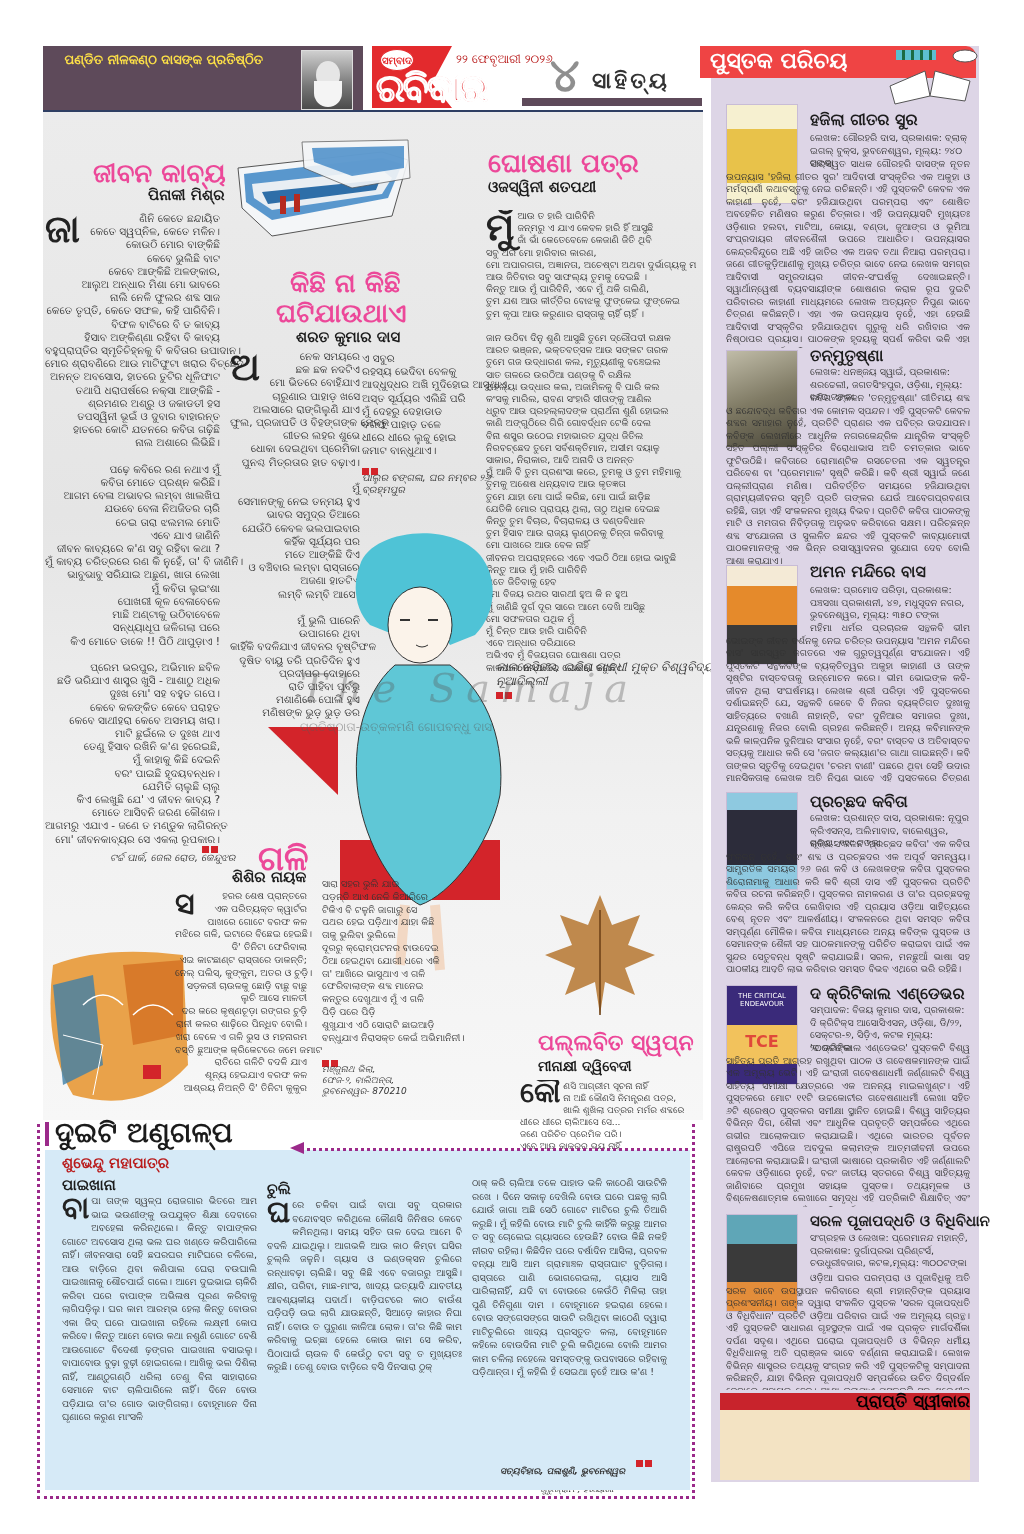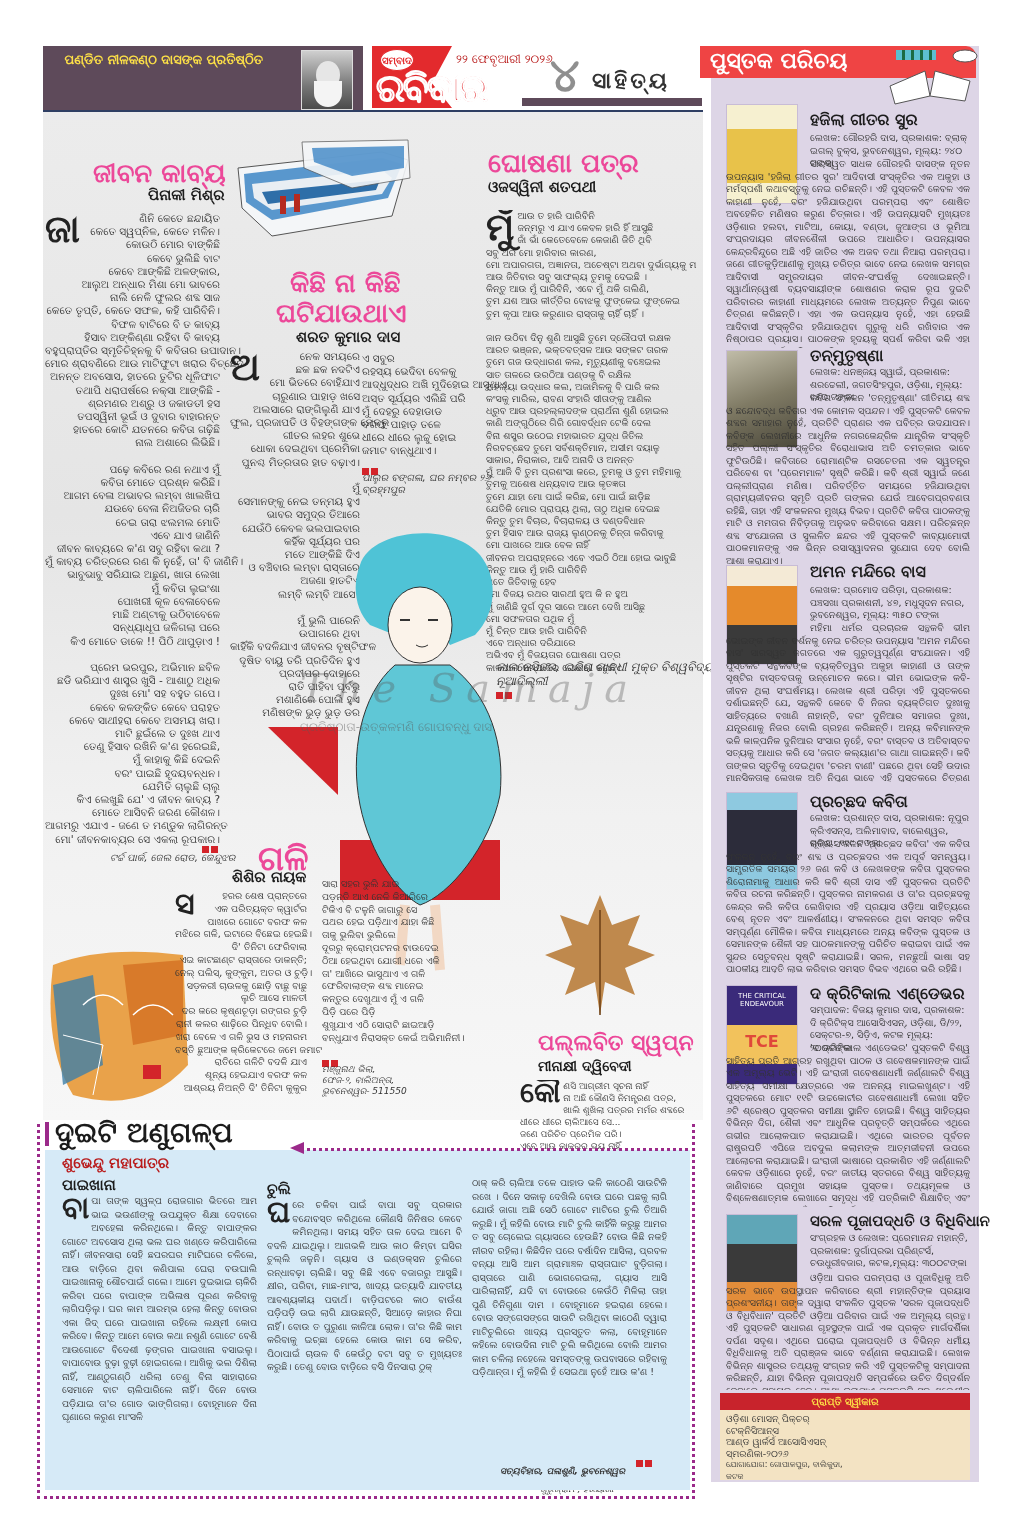--- a/index.html
+++ b/index.html
@@ -45,21 +45,21 @@
 
 #side{left:711px;top:46px;width:268px;height:1436px;background:#ddd5e6}
 #side-hdr{left:700px;top:46px;width:276px;height:32px;background:#ef4444;border-radius:0 10px 0 0}
 #side-hdr .t{position:absolute;left:10px;top:2px;font-size:22px;font-weight:bold;color:#fff;white-space:nowrap}
 #side-hdr .stripes{position:absolute;left:196px;top:4px;width:40px;height:10px;background:repeating-linear-gradient(90deg,#5cbfd0 0 6px,#1b6b43 6px 9px)}
 .book{position:absolute;left:726px;width:72px;border:1px solid #c8bcd6}
 .btitle{position:absolute;left:810px;font-size:16px;font-weight:bold;color:#1b1b1b;white-space:nowrap}
 .bmeta{position:absolute;left:810px;width:160px;font-size:9.5px;line-height:12.5px;color:#333}
 .bbody{position:absolute;left:726px;width:244px;font-size:9.5px;line-height:12.5px;color:#333;text-align:justify}
 
-#recv-hdr{left:720px;top:1393px;width:250px;height:17px;background:#c8232c;color:#fde047;font-size:10px;font-weight:bold;text-align:center;line-height:17px}
+#recv-hdr{left:720px;top:1393px;width:250px;height:17px;background:#c8232c;color:#000000;font-size:17px;font-weight:bold;text-align:right;line-height:17px}
 #recv{left:720px;top:1410px;width:250px;height:70px;background:#f3e3c3;font-size:9.5px;line-height:11.5px;color:#333;padding:3px 6px}
 #recv .col{position:absolute;top:3px;width:118px}
 
 #story-outer{left:37px;top:1124px;width:658px;height:375px;border-left:3px dotted #9b2a8a;border-bottom:3px dotted #9b2a8a;border-right:3px dotted #9b2a8a}
 #story-top-dots{left:300px;top:1148px;width:395px;height:3px;border-top:3px dotted #9b2a8a}
 #story-box{left:45px;top:1150px;width:645px;height:340px;background:#d6eaf7}
 #story-title{left:55px;top:1116px;font-size:28px;font-weight:bold;color:#1b1b1b;white-space:nowrap}
 #story-bar{left:45px;top:1122px;width:4px;height:24px;background:#9b2a8a}
 #story-author{left:62px;top:1154px;font-size:15px;font-weight:bold;color:#b91c1c;white-space:nowrap}
 .scol{position:absolute;width:195px;font-size:9.5px;line-height:13.5px;color:#333;text-align:justify}
@@ -304,21 +304,21 @@
 ଠିଆ ହେଇଥିବା ଯୋଗୀ ଧରେ ଏକି
 ତା' ଆଖିରେ ଭାସୁଥାଏ ଏ ଗଳି
 ଫେରିବାଲାଙ୍କ ଶବ୍ଦ ମାନେଇ
 କନ୍ତୁର ଦେଖୁଥାଏ ମୁଁ ଏ ଗଳି
 ପିଡ଼ି ପରେ ପିଡ଼ି
 ଶୁଖୁଯାଏ ଏଠି ସୋରାଟି ଛାଇଆଡ଼ି
 ବନ୍ଧୁଯାଏ ନିରାସକ୍ତ କେଇଁ ଅଭିମାନିନୀ।</div>
 <div class="abs" style="left:322px;top:1052px"><span class="endmark"></span><span class="endmark"></span></div>
 <div class="abs place" style="left:322px;top:1064px;font-size:9px">ମଞ୍ଜୁନାଥ ଭିଲା,
 ଫେଜ-୨, ବାଲିଅନ୍ତା,
-ଭୁବନେଶ୍ୱର- 511550</div>
+ଭୁବନେଶ୍ୱର- 870210</div>
 
 <svg id="leaf" class="abs" viewBox="0 0 120 130">
   <path d="M60 5 L72 35 L100 25 L88 55 L115 65 L85 78 L95 105 L65 92 L60 125 L55 92 L25 105 L35 78 L5 65 L32 55 L20 25 L48 35 Z" fill="#b5762f" opacity=".85"></path>
   <path d="M60 20 L60 125" stroke="#6a3e14" stroke-width="1.5"></path>
 </svg>
 
 <div class="abs ttl" style="left:538px;top:1030px;font-size:22px">ପଲ୍ଲବିତ ସ୍ୱପ୍ନ</div>
 <div class="abs auth" style="left:538px;top:1058px;font-size:14px">ମୀନାକ୍ଷୀ ଦ୍ୱିବେଦୀ</div>
 <div class="abs" style="left:520px;top:1080px;width:180px;height:390px;overflow:hidden">
   <span class="drop" style="font-size:28px;line-height:26px">କୌ</span>
@@ -418,20 +418,13 @@
 <div class="bmeta" style="top:1004px">ସମ୍ପାଦକ: ବିଜୟ କୁମାର ଦାସ, ପ୍ରକାଶକ: ଦି କ୍ରିଟିକ୍ସ ଆସୋସିଏସନ୍, ଓଡ଼ିଶା, ଡି/୨୨, ସେକ୍ଟର-୭, ସିଡ଼ିଏ, କଟକ ମୂଲ୍ୟ: ୨୦୦ଟଙ୍କା</div>
 <div class="bbody" style="top:1042px;height:165px;overflow:hidden;text-indent:84px">'ଦ କ୍ରିଟିକାଲ ଏଣ୍ଡେଭର' ପୁସ୍ତକଟି ବିଶ୍ୱ ସାହିତ୍ୟ ପ୍ରତି ଆଗ୍ରହ ରଖୁଥିବା ପାଠକ ଓ ଗବେଷକମାନଙ୍କ ପାଇଁ ଏକ ଅମୂଲ୍ୟ ଭେଟି। ଏହି ଇଂରାଜୀ ଗବେଷଣାଧର୍ମୀ ଜର୍ଣ୍ଣାଲଟି ବିଶ୍ୱ ସାହିତ୍ୟ ସମୀକ୍ଷା କ୍ଷେତ୍ରରେ ଏକ ଅନନ୍ୟ ମାଇଲଖୁଣ୍ଟ। ଏହି ପୁସ୍ତକରେ ମୋଟ ୧୧ଟି ଉଚ୍ଚକୋଟୀର ଗବେଷଣାଧର୍ମୀ ଲେଖା ସହିତ ୬ଟି ଶ୍ରେଷ୍ଠ ପୁସ୍ତକର ସମୀକ୍ଷା ସ୍ଥାନିତ ହୋଇଛି। ବିଶ୍ୱ ସାହିତ୍ୟର ବିଭିନ୍ନ ଦିଗ, ଶୈଳୀ ଏବଂ ଆଧୁନିକ ପ୍ରବୃତ୍ତି ସମ୍ପର୍କରେ ଏଥିରେ ଗଭୀର ଆଲୋକପାତ କରାଯାଇଛି। ଏଥିରେ ଭାରତର ପୂର୍ବତନ ରାଷ୍ଟ୍ରପତି ଏପିଜେ ଅବଦୁଲ କଲାମଙ୍କ ଆତ୍ମଜୀବନୀ ଉପରେ ଆଲୋଚନା କରାଯାଇଛି। ଇଂରାଜୀ ଭାଷାରେ ପ୍ରକାଶିତ ଏହି ଜର୍ଣ୍ଣାଲଟି କେବଳ ଓଡ଼ିଶାରେ ନୁହେଁ, ବରଂ ଜାତୀୟ ସ୍ତରରେ ବିଶ୍ୱ ସାହିତ୍ୟକୁ ଜାଣିବାରେ ପ୍ରମୁଖ ସହାୟକ ପୁସ୍ତକ। ତଥ୍ୟମୂଳକ ଓ ବିଶ୍ଳେଷଣାତ୍ମକ ଲେଖାରେ ସମୃଦ୍ଧ ଏହି ପତ୍ରିକାଟି ଶିକ୍ଷାବିତ୍ ଏବଂ ଛାତ୍ରଛାତ୍ରୀଙ୍କ ପାଇଁ ଏକ ଦିଗ୍‌ଦର୍ଶନୀ ସଦୃଶ।</div>
 
 <div class="book" style="top:1214px;height:98px;background:linear-gradient(180deg,#5fa6b7 0 30%,#3a3a3a 30% 70%,#e38d3a 70%)"></div>
 <div class="btitle" style="top:1212px;font-size:15px">ସରଳ ପୂଜାପଦ୍ଧତି ଓ ବିଧିବିଧାନ</div>
 <div class="bmeta" style="top:1232px">ସଂଗ୍ରହକ ଓ ଲେଖକ: ପ୍ରେମାନନ୍ଦ ମହାନ୍ତି, ପ୍ରକାଶକ: ଦୁର୍ଗାପ୍ରଭା ପ୍ରିଣ୍ଟର୍ସ, ଚଉଧୁରୀବଜାର, କଟକ,ମୂଲ୍ୟ: ୩୦୦ଟଙ୍କା</div>
 <div class="bbody" style="top:1272px;height:118px;overflow:hidden;text-indent:84px">ଓଡ଼ିଆ ଘରର ପରମ୍ପରା ଓ ପୂଜାବିଧିକୁ ଅତି ସରଳ ଭାବେ ଉପସ୍ଥାପନ କରିବାରେ ଶ୍ରୀ ମହାନ୍ତିଙ୍କ ପ୍ରୟାସ ପ୍ରଶଂସନୀୟ। ତାଙ୍କ ଦ୍ୱାରା ସଂକଳିତ ପୁସ୍ତକ 'ସରଳ ପୂଜାପଦ୍ଧତି ଓ ବିଧିବିଧାନ' ପ୍ରତିଟି ଓଡ଼ିଆ ପରିବାର ପାଇଁ ଏକ ଅମୂଲ୍ୟ ଗ୍ରନ୍ଥ। ଏହି ପୁସ୍ତକଟି ସାଧାରଣ ଗୃହସ୍ଥଙ୍କ ପାଇଁ ଏକ ପ୍ରକୃତ ମାର୍ଗଦର୍ଶିକା ଦର୍ପଣ ସଦୃଶ। ଏଥିରେ ଘରୋଇ ପୂଜାପଦ୍ଧତି ଓ ବିଭିନ୍ନ ଧର୍ମୀୟ ବିଧିବିଧାନକୁ ଅତି ପ୍ରାଞ୍ଜଳ ଭାବେ ବର୍ଣ୍ଣନା କରାଯାଇଛି। ଲେଖକ ବିଭିନ୍ନ ଶାସ୍ତ୍ରର ତଥ୍ୟକୁ ସଂଗ୍ରହ କରି ଏହି ପୁସ୍ତକଟିକୁ ସମ୍ପାଦନା କରିଛନ୍ତି, ଯାହା ବିଭିନ୍ନ ପୂଜାପଦ୍ଧତି ସମ୍ପର୍କରେ ଉଚିତ ଦିଗ୍‌ଦର୍ଶନ ଦେବାରେ ସହାୟକ ହେବ। ଆଶା କରାଯାଏ ପୁସ୍ତକଟି ସବୁ ଶ୍ରେଣୀର ପାଠକ ମହଲରେ ଆଦୃତ ହେବା ସହ ମାର୍ଗଦର୍ଶିକା ହେବ।</div>
 
 <div id="recv-hdr" class="abs">ପ୍ରାପ୍ତି ସ୍ୱୀକାର</div>
 <div id="recv" class="abs">
-  <div class="col" style="left:6px">
-    <div>ଓଡ଼ିଶା ମୋସନ୍ ପିକ୍ଚର୍</div>
-    <div>ଟେକ୍ନିସିଆନ୍ସ</div>
-    <div>ଆଣ୍ଡ ୱାର୍କର୍ସ ଆସୋସିଏସନ୍</div>
-    <div>ସ୍ମରଣିକା-୨୦୨୬</div>
-    <div style="font-size:8px">ଯୋଗାଯୋଗ: ଗୋପାଳପୁର, ବାଲିକୁଦା, କଟକ</div>
-  </div>
 </div>
 
 </body></html>

